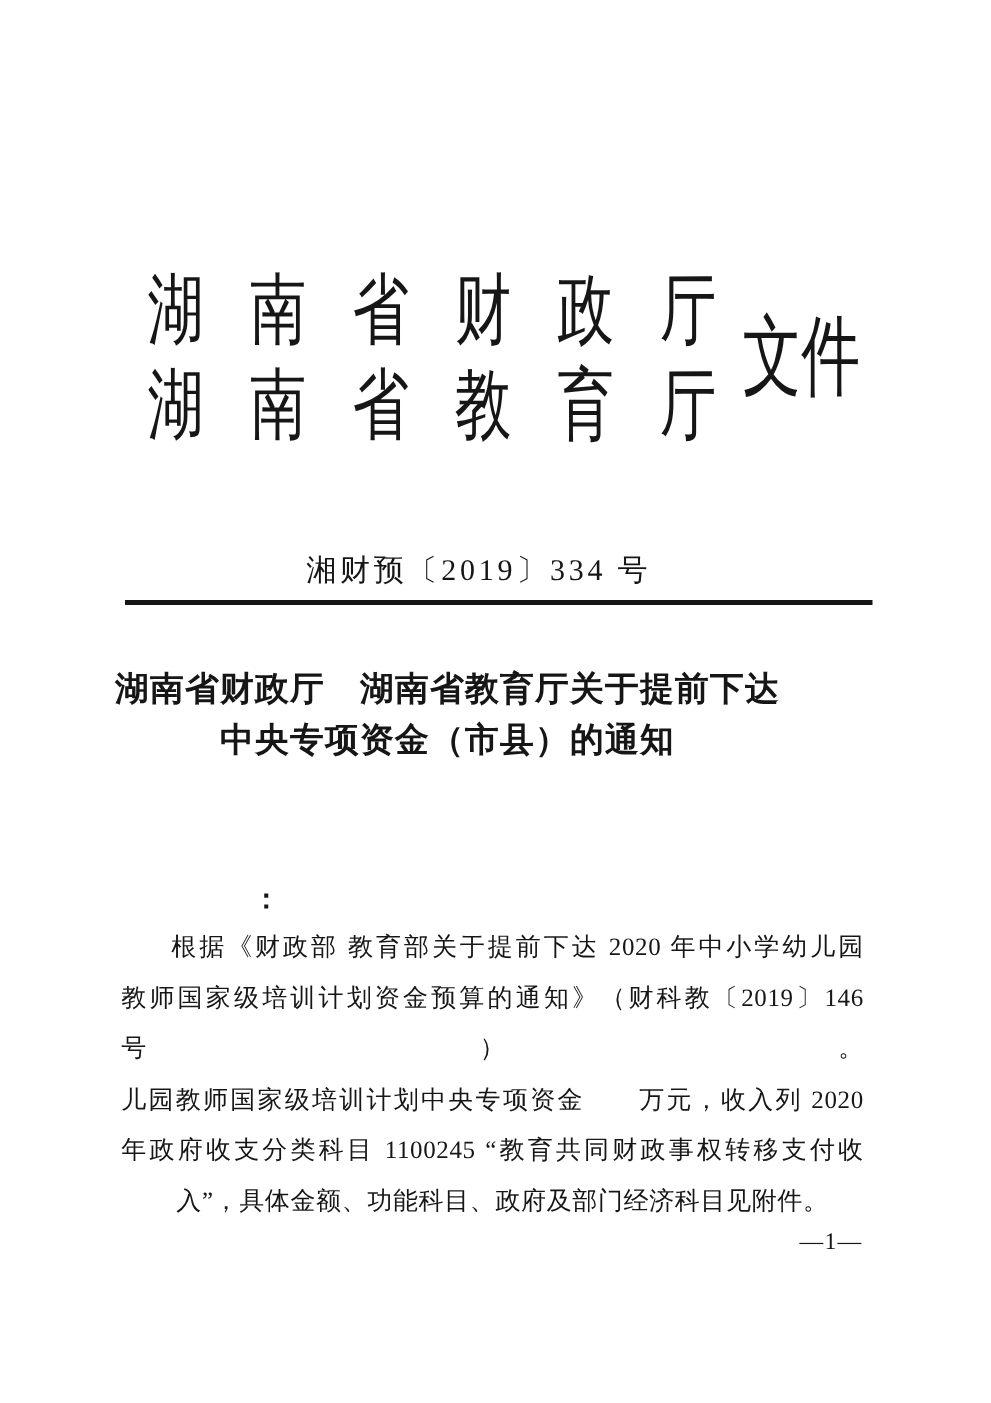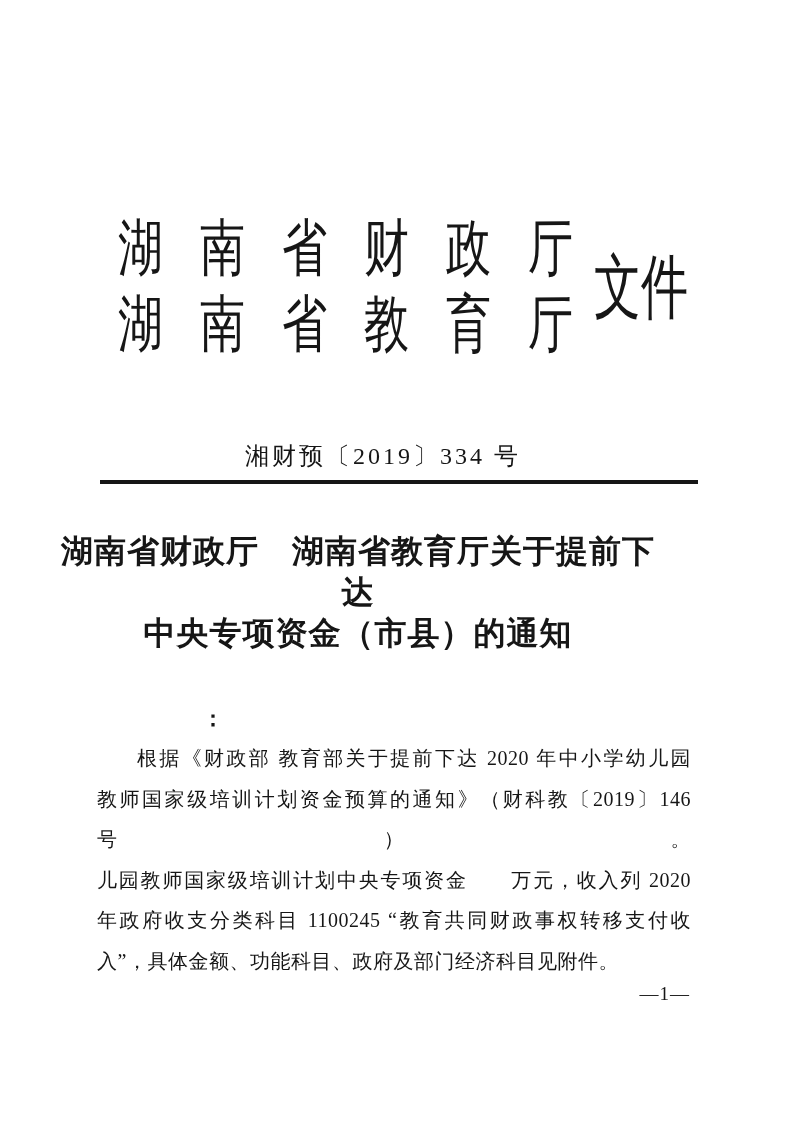--- a/index.html
+++ b/index.html
@@ -60,21 +60,21 @@
     height: 4px;
     background: var(--ink, #161616);
   }
   
   .title {
     position: absolute;
     left: 60px;
     top: 531px;
     width: 596px;
     text-align: center;
-    font-size: 32px;
+    font-size: 27px;
     line-height: 41px;
     font-weight: 600;
     letter-spacing: 1px;
   }
   
   .addressee {
     position: absolute;
     left: 202px;
     top: 704px;
     font-size: 22px;
@@ -95,20 +95,21 @@
     -moz-text-align-last: justify;
     letter-spacing: 0.5px;
   }
   .bl.first {
     text-indent: 2em;
     font-family: Liberation Serif, serif;
   }
   .bl.last {
     text-align: left;
     text-align-last: auto;
+    margin-left: 44px;
     -moz-text-align-last: auto;
   }
   
   .pageno {
     position: absolute;
     left: 588px;
     top: 983px;
     width: 102px;
     text-align: right;
     font-size: 19px;

